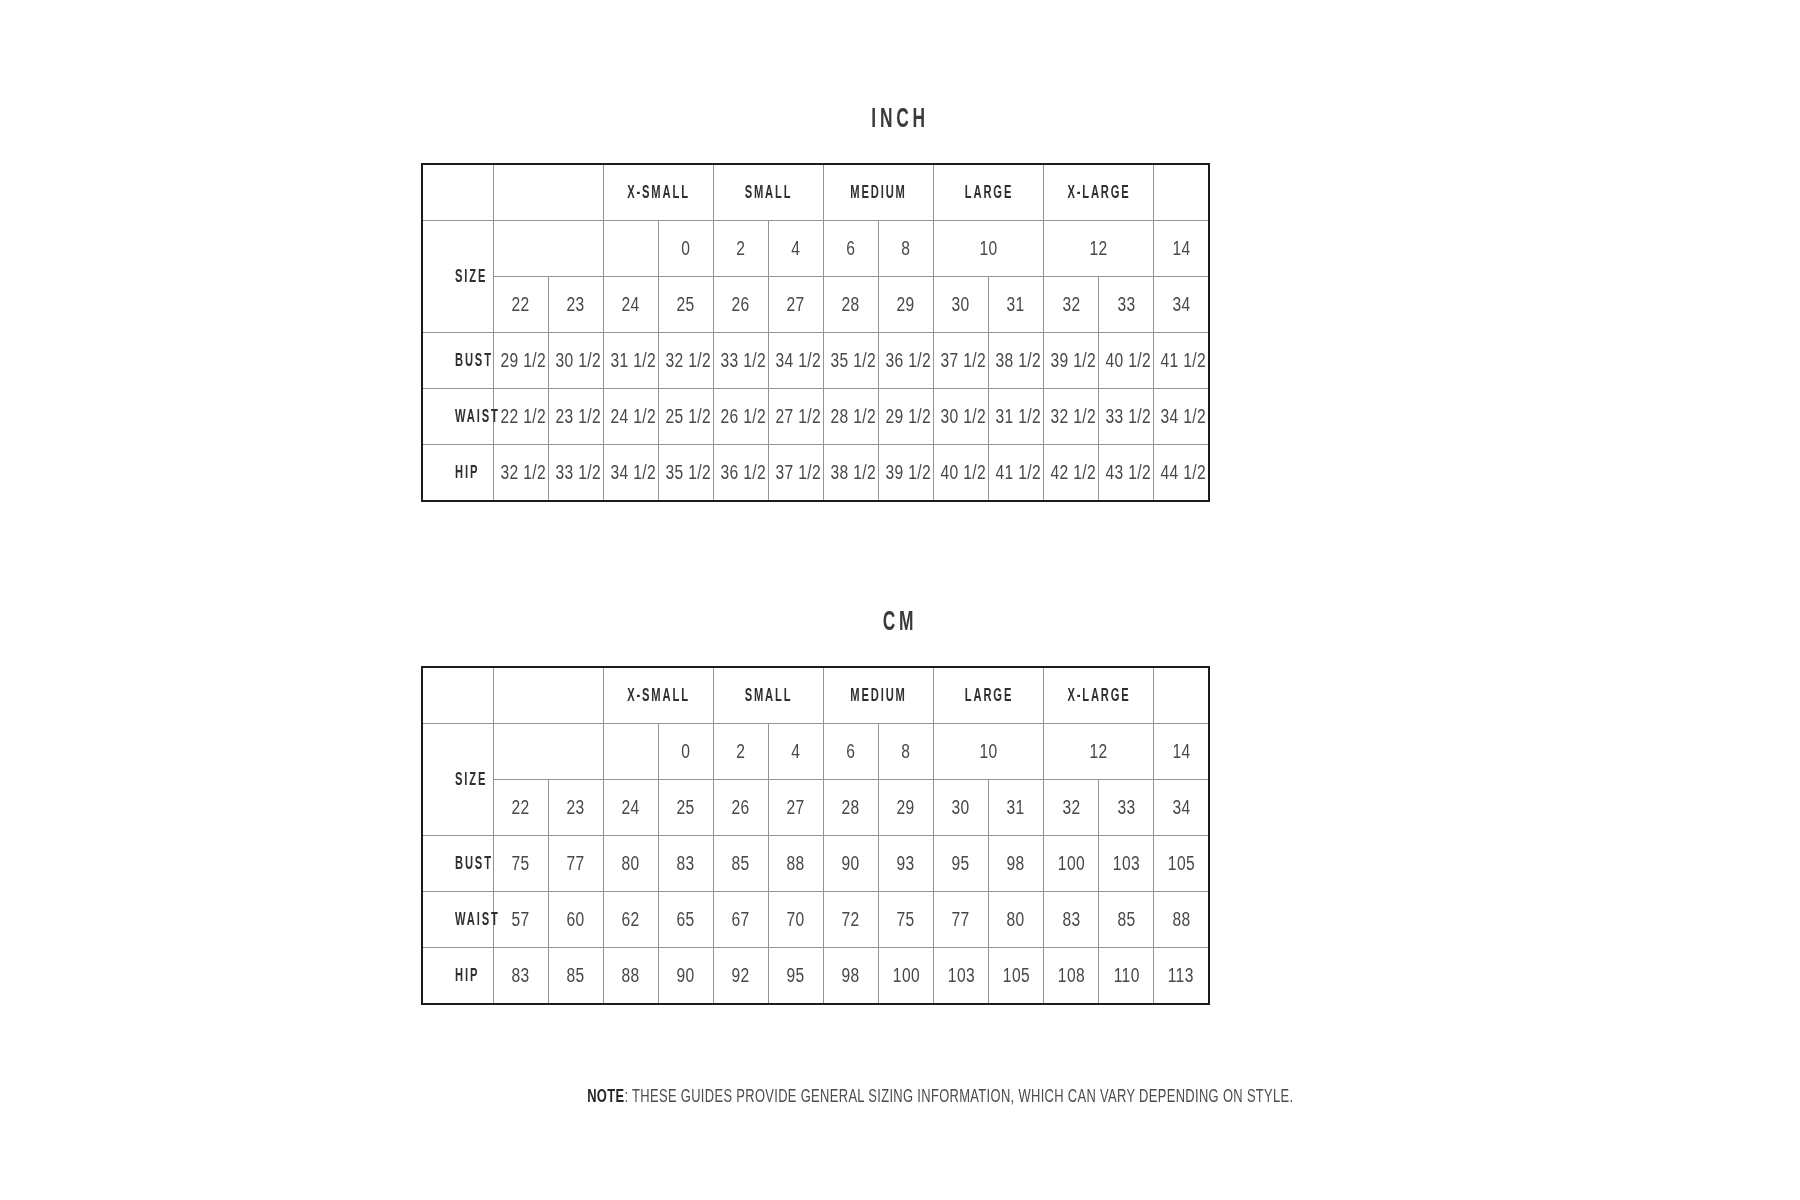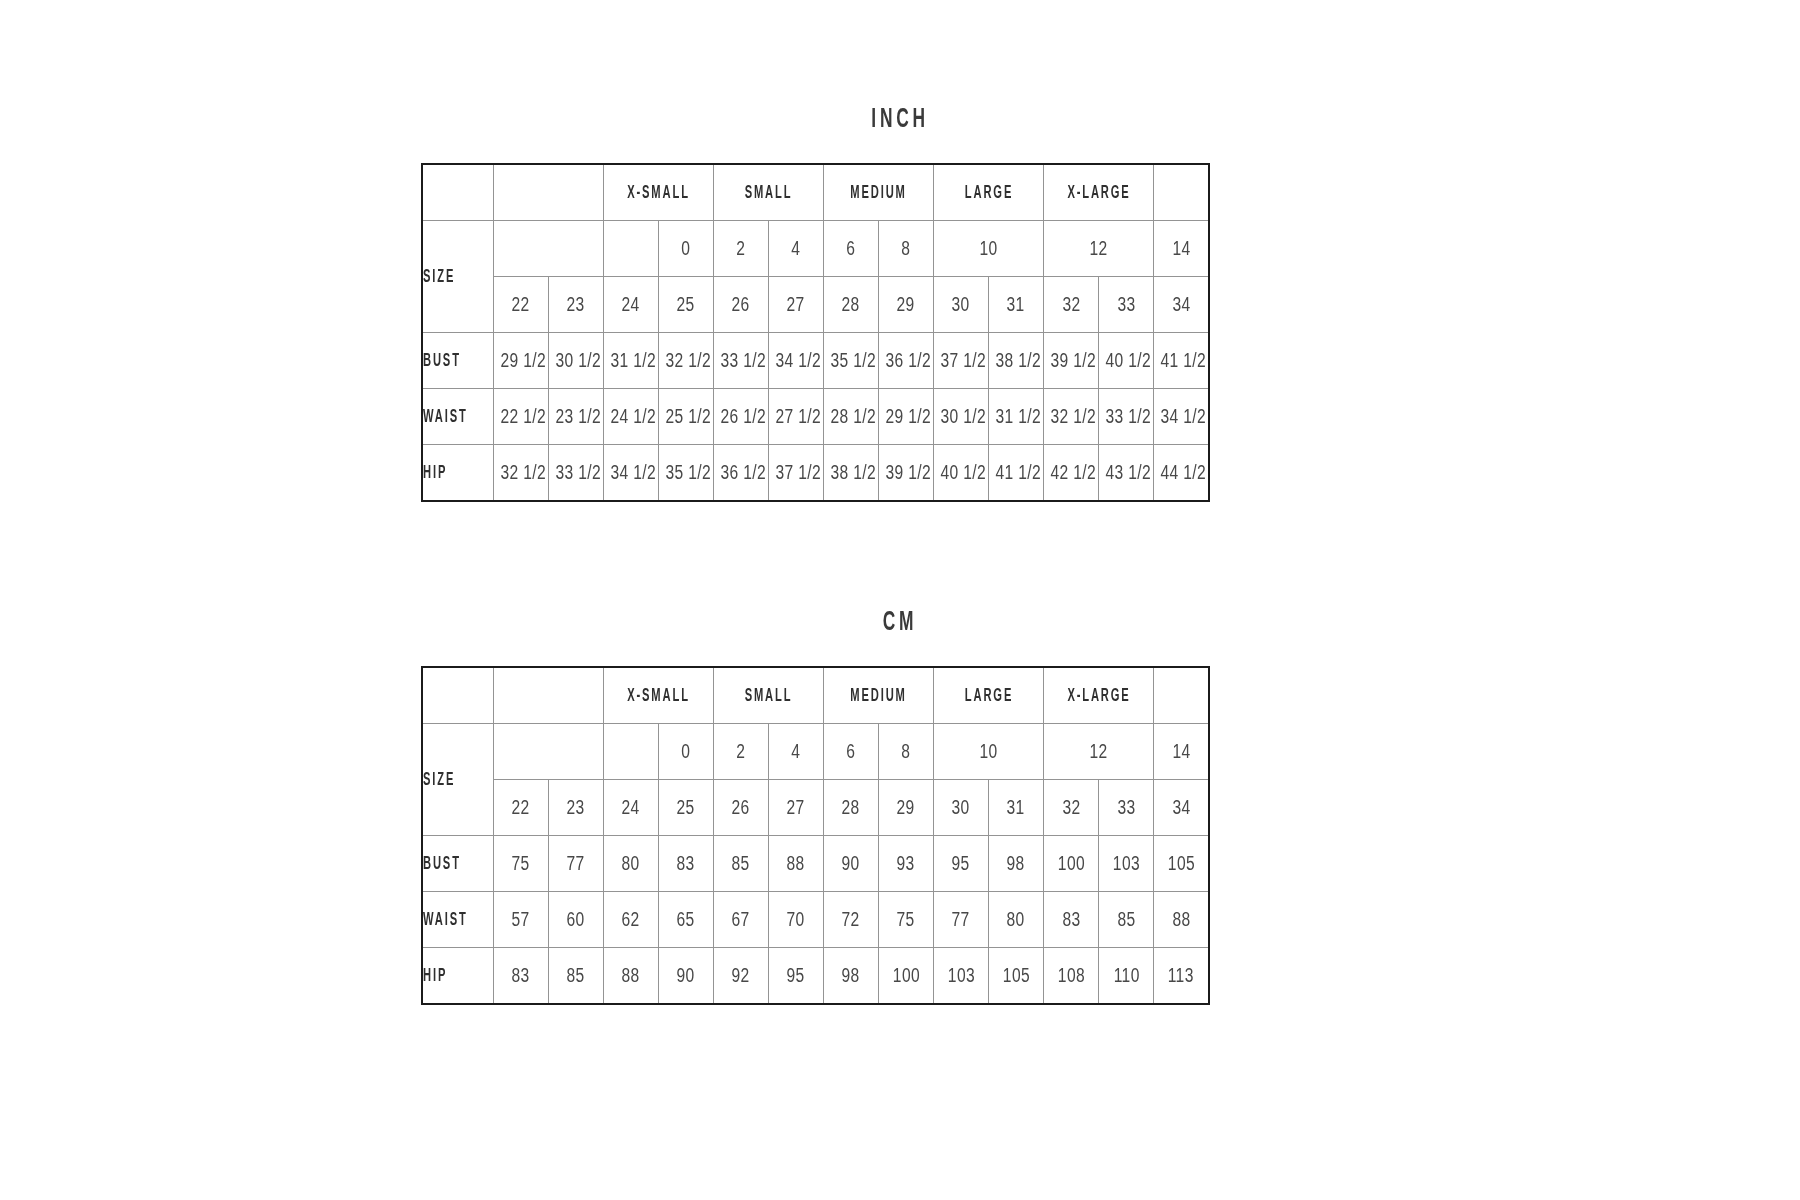--- a/index.html
+++ b/index.html
@@ -37,21 +37,21 @@
     height: 55px;
     padding: 0;
     margin: 0;
     text-align: center;
     vertical-align: middle;
     background: #ffffff;
     font-weight: 400;
   }
   .size-table th.lab {
     text-align: left;
-    padding-left: 0;
+    padding-left: 32px;
   }
   .cnd { display: inline-block; transform: scaleX(0.62); white-space: nowrap; }
   .grp .cnd, .lab .cnd {
     font-size: 18px;
     font-weight: 700;
     letter-spacing: 3px;
     color: #2f2f2f;
   }
   .lab .cnd { transform-origin: 0 50%; }
   .val .cnd {
@@ -293,14 +293,17 @@
               <td class="val"><span class="cnd">105</span></td>
               <td class="val"><span class="cnd">108</span></td>
               <td class="val"><span class="cnd">110</span></td>
               <td class="val"><span class="cnd">113</span></td>
             </tr>
           </tbody>
         </table>
       </div>
   </section>
 
+  <p class="note">
+    <span class="inner"><b>NOTE</b><span>: THESE GUIDES PROVIDE GENERAL SIZING INFORMATION, WHICH CAN VARY DEPENDING ON STYLE.</span></span>
+  </p>
 
 </main>
 
 </body></html>

